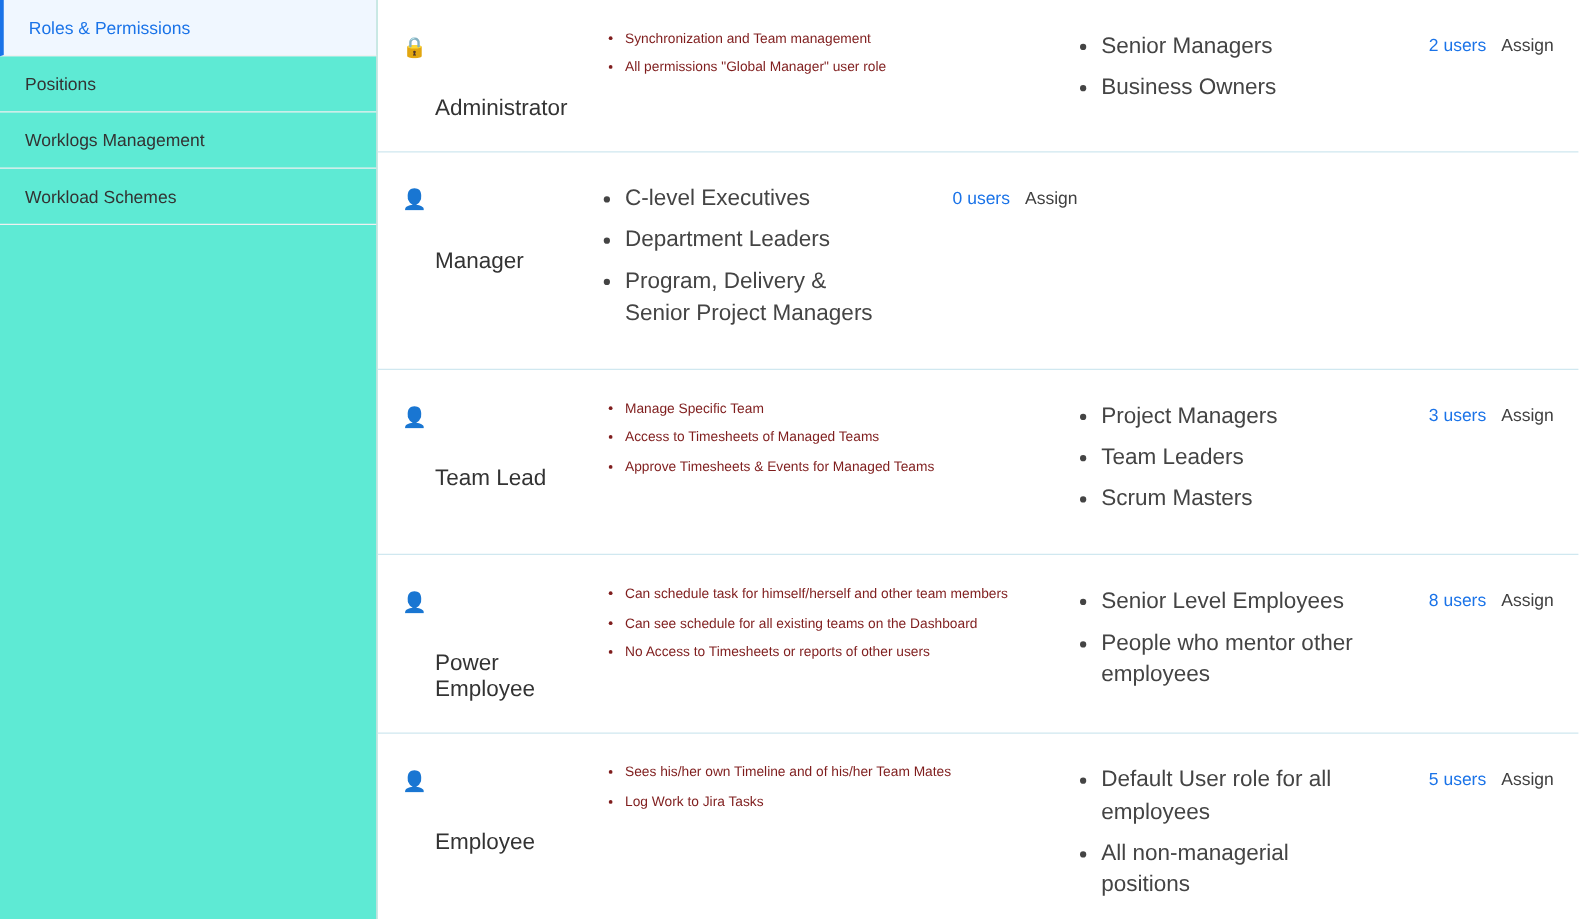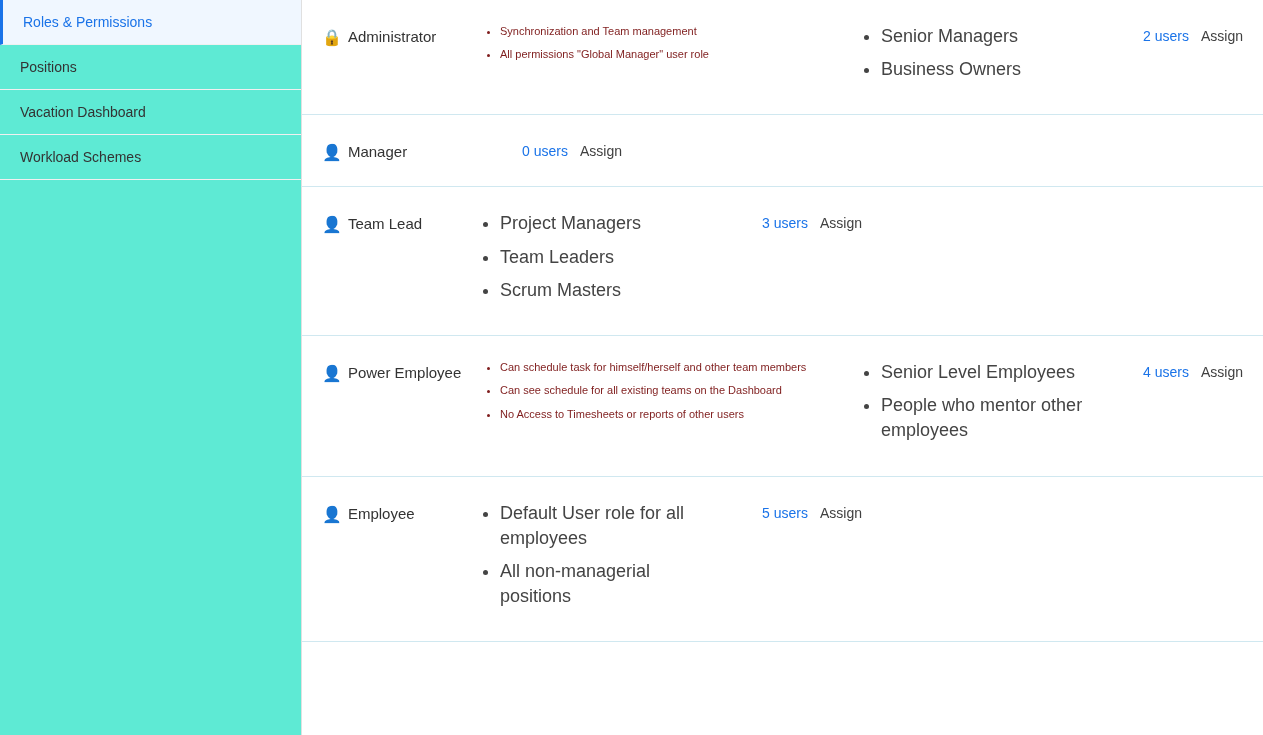--- a/index.html
+++ b/index.html
@@ -46,23 +46,24 @@
       flex-shrink: 0;
       display: flex;
       align-items: flex-start;
       padding-top: 4px;
       gap: 6px;
     }
     .role-icon {
       font-size: 16px;
     }
     .role-name {
-      font-size: 15px;
+      font-size: 18px;
       font-weight: 500;
       color: #333;
+      margin-top: 48px;
     }
     .permissions-col {
       flex: 1;
       padding-right: 20px;
     }
     .permissions-col ul {
       list-style: disc;
       padding-left: 18px;
     }
     .permissions-col ul li {
@@ -112,21 +113,21 @@
     }
   </style>
 </head>
 <body>
 
 <div class="layout">
 
   <nav class="sidebar">
   <div class="sidebar-item active">Roles &amp; Permissions</div>
       <div class="sidebar-item">Positions</div>
-      <div class="sidebar-item">Vacation Dashboard</div>
+      <div class="sidebar-item">Worklogs Management</div>
       <div class="sidebar-item">Workload Schemes</div>
     </nav>
 
   <main class="main-content">
   <div class="role-row">
         <div class="role-name-col">
           <span class="role-icon">🔒</span>
           <span class="role-name">Administrator</span>
         </div>
         <div class="permissions-col">
@@ -144,29 +145,43 @@
         <div class="actions-col">
           <span class="users-count">2 users</span>
           <button class="assign-btn">Assign</button>
         </div>
       </div>
       <div class="role-row">
         <div class="role-name-col">
           <span class="role-icon">👤</span>
           <span class="role-name">Manager</span>
         </div>
+        <div class="typical-users-col">
+          <ul>
+            <li>C-level Executives</li>
+            <li>Department Leaders</li>
+            <li>Program, Delivery &amp; Senior Project Managers</li>
+          </ul>
+        </div>
         <div class="actions-col">
           <span class="users-count">0 users</span>
           <button class="assign-btn">Assign</button>
         </div>
       </div>
       <div class="role-row">
         <div class="role-name-col">
           <span class="role-icon">👤</span>
           <span class="role-name">Team Lead</span>
+        </div>
+        <div class="permissions-col">
+          <ul>
+            <li>Manage Specific Team</li>
+            <li>Access to Timesheets of Managed Teams</li>
+            <li>Approve Timesheets &amp; Events for Managed Teams</li>
+          </ul>
         </div>
         <div class="typical-users-col">
           <ul>
             <li>Project Managers</li>
             <li>Team Leaders</li>
             <li>Scrum Masters</li>
           </ul>
         </div>
         <div class="actions-col">
           <span class="users-count">3 users</span>
@@ -185,28 +200,34 @@
             <li>No Access to Timesheets or reports of other users</li>
           </ul>
         </div>
         <div class="typical-users-col">
           <ul>
             <li>Senior Level Employees</li>
             <li>People who mentor other employees</li>
           </ul>
         </div>
         <div class="actions-col">
-          <span class="users-count">4 users</span>
+          <span class="users-count">8 users</span>
           <button class="assign-btn">Assign</button>
         </div>
       </div>
       <div class="role-row">
         <div class="role-name-col">
           <span class="role-icon">👤</span>
           <span class="role-name">Employee</span>
+        </div>
+        <div class="permissions-col">
+          <ul>
+            <li>Sees his/her own Timeline and of his/her Team Mates</li>
+            <li>Log Work to Jira Tasks</li>
+          </ul>
         </div>
         <div class="typical-users-col">
           <ul>
             <li>Default User role for all employees</li>
             <li>All non-managerial positions</li>
           </ul>
         </div>
         <div class="actions-col">
           <span class="users-count">5 users</span>
           <button class="assign-btn">Assign</button>

